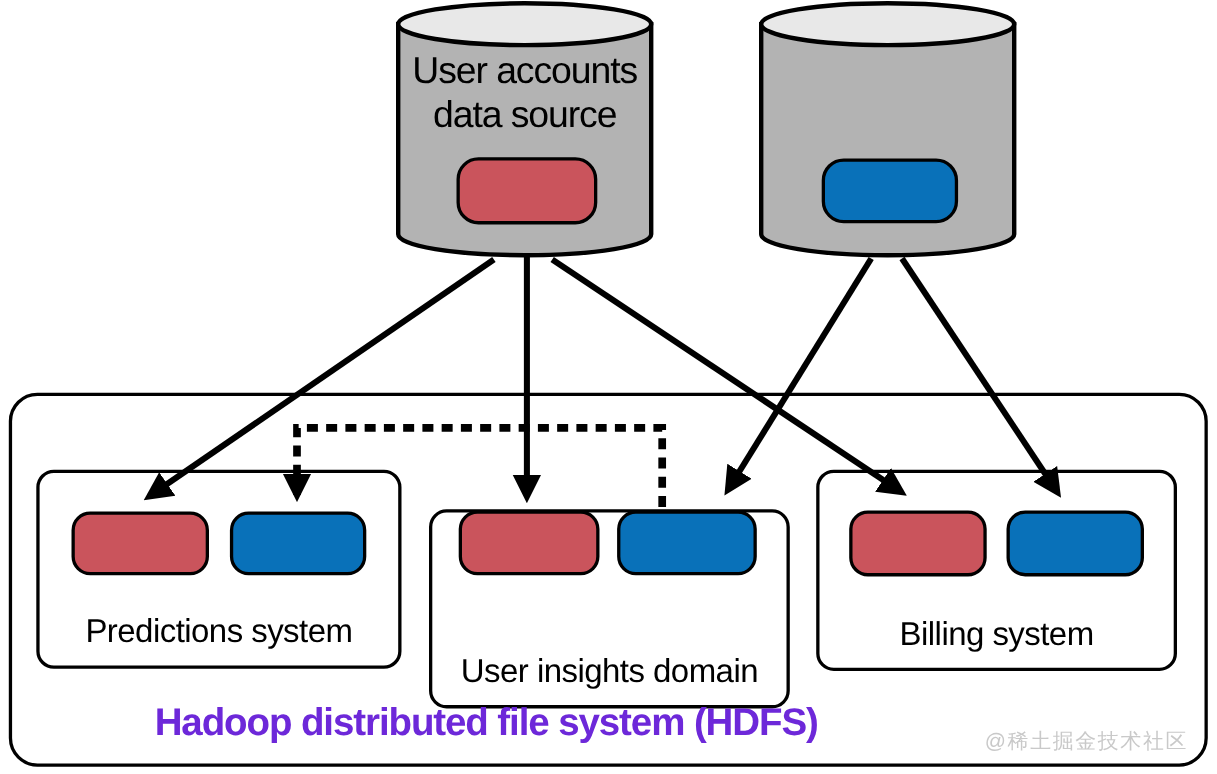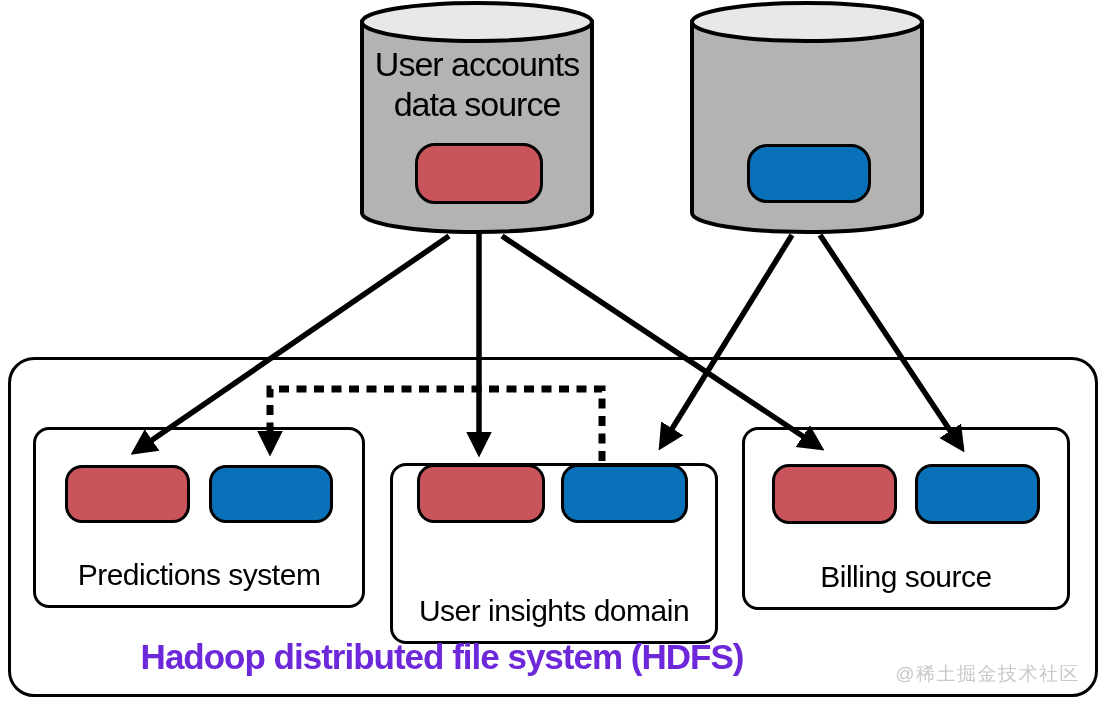--- a/index.html
+++ b/index.html
@@ -59,21 +59,21 @@
 
     <div class="domain-box" style="left:33px;top:427px;width:332px;height:181px;">
       <div class="domain-label">Predictions system</div>
     </div>
 
     <div class="domain-box" style="left:390px;top:427px;width:328px;height:181px;margin-top:36px;">
       <div class="domain-label">User insights domain</div>
     </div>
 
     <div class="domain-box" style="left:742px;top:427px;width:328px;height:183px;">
-      <div class="domain-label">Billing source</div>
+      <div class="domain-label">Billing system</div>
     </div>
 
     <div class="chip red" style="left:65px;top:465px;width:125px;height:58px;"></div>
     <div class="chip blue" style="left:209px;top:465px;width:124px;height:58px;"></div>
 
     <div class="chip red" style="left:417px;top:464px;width:128px;height:59px;"></div>
     <div class="chip blue" style="left:561px;top:464px;width:127px;height:59px;"></div>
 
     <div class="chip red" style="left:772px;top:464px;width:125px;height:60px;"></div>
     <div class="chip blue" style="left:915px;top:464px;width:125px;height:60px;"></div>

